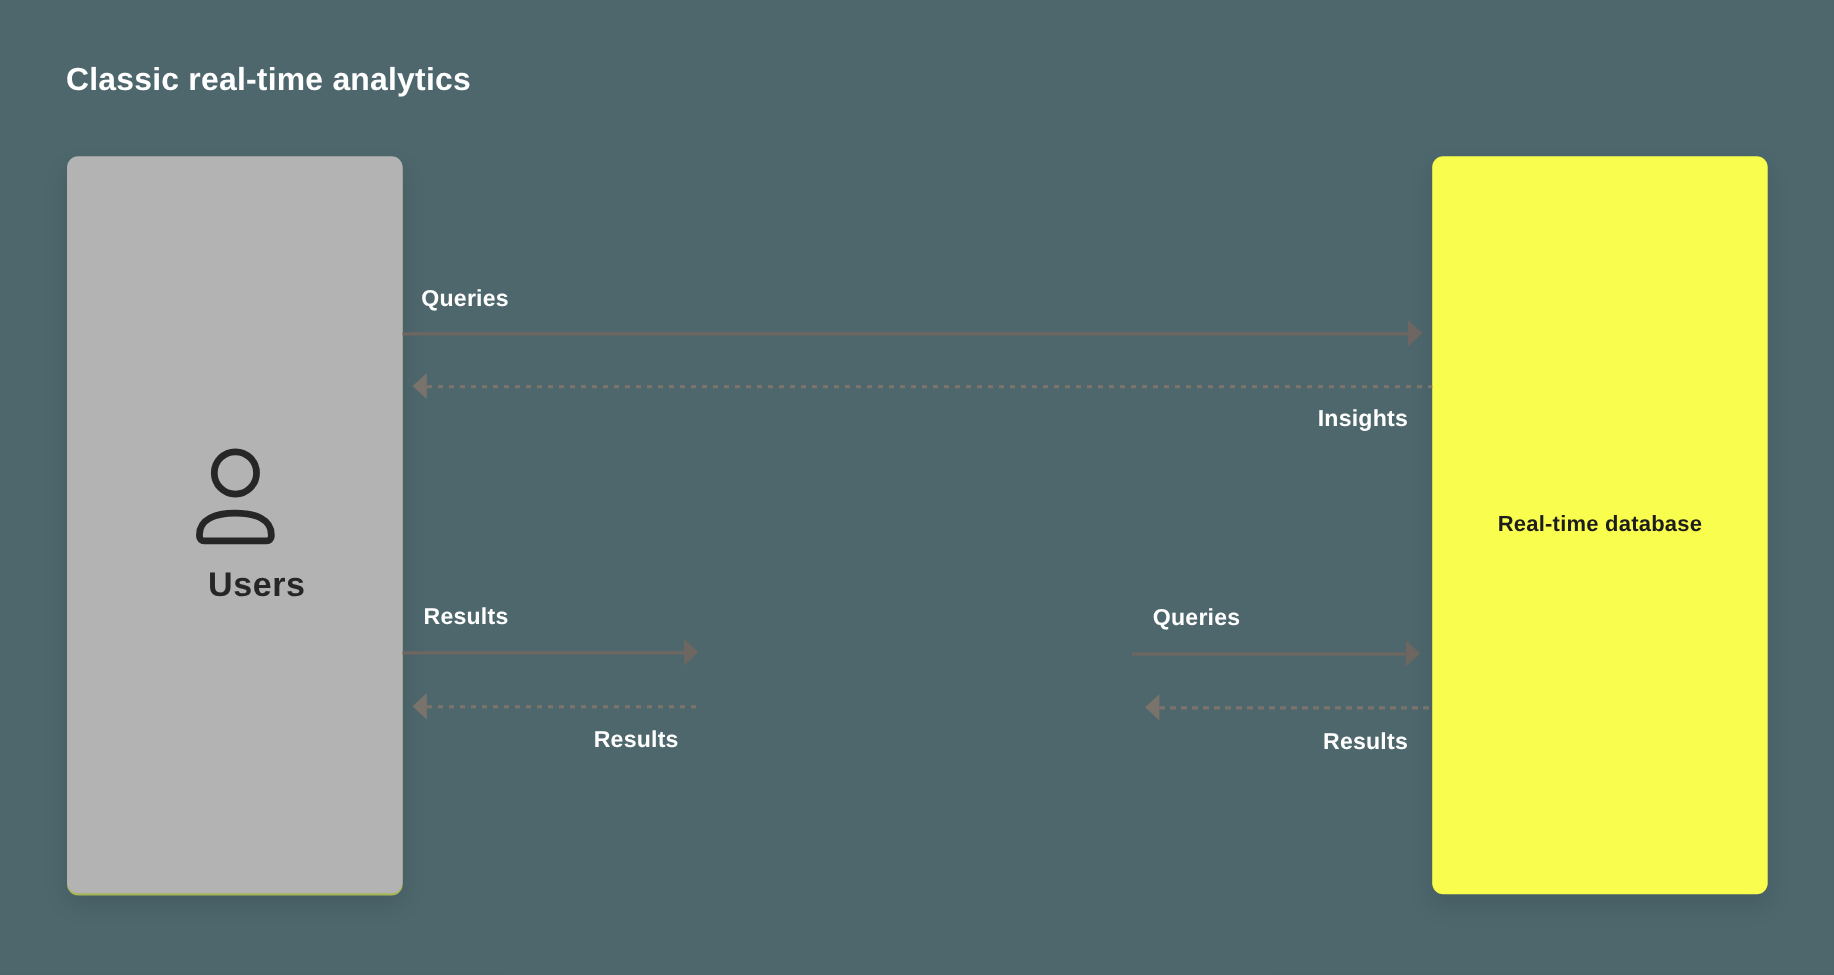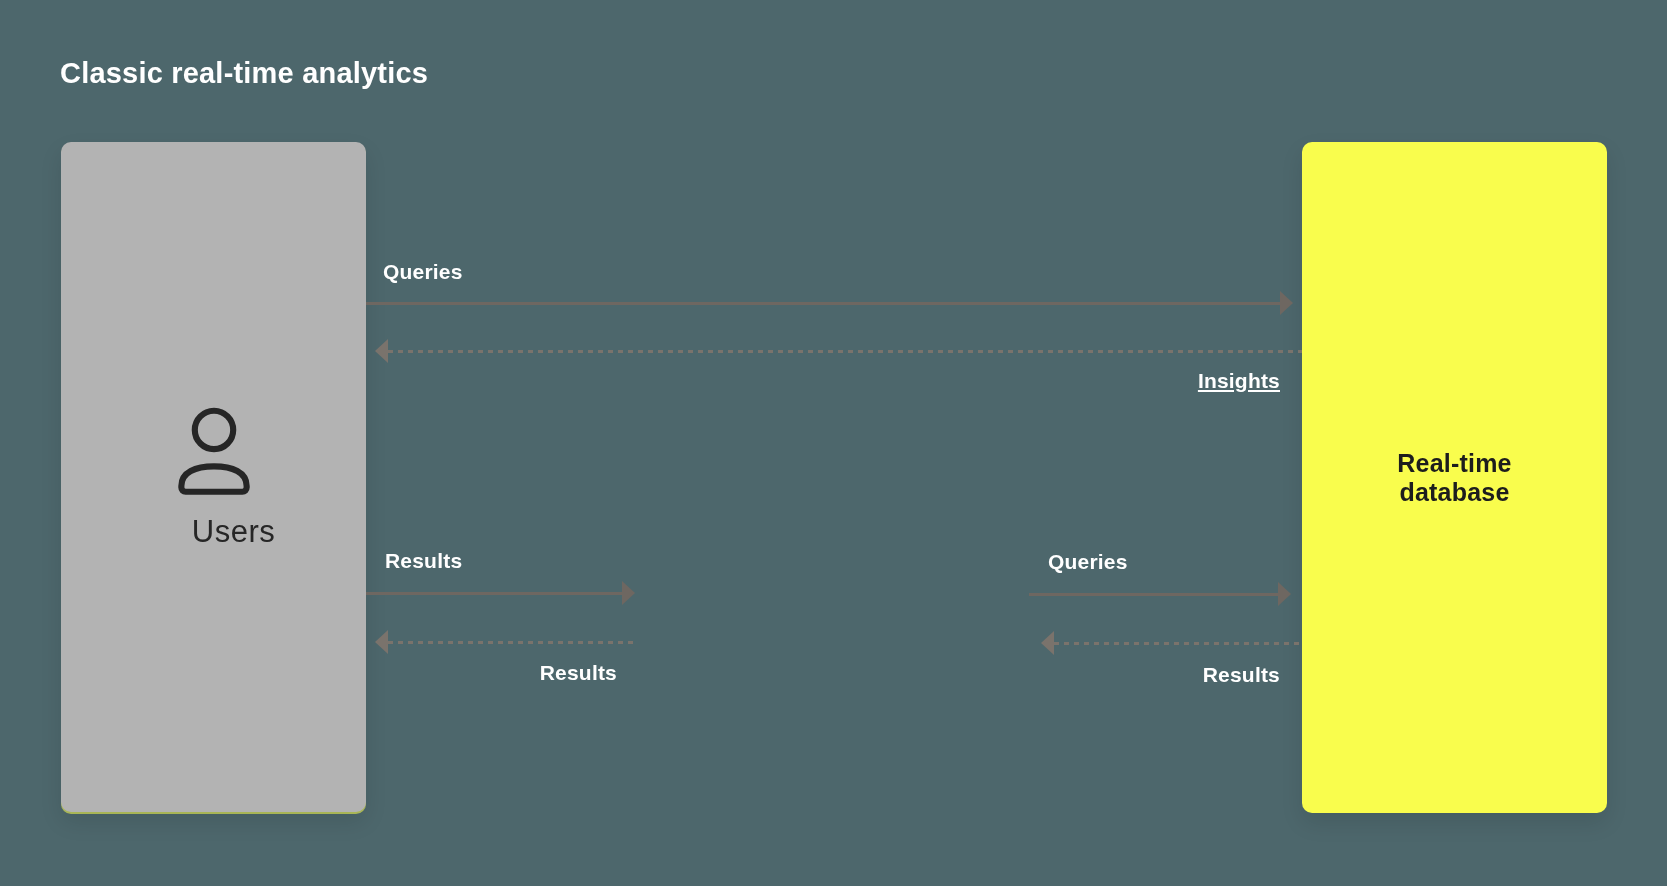--- a/index.html
+++ b/index.html
@@ -36,21 +36,21 @@
     left: 61px; top: 142px; width: 305px; height: 670px;
     background: var(--users-box);
     box-shadow: 0 2px 0 rgba(249, 253, 77, 0.55), 0 10px 22px rgba(0,0,0,0.10);
   }
   .users-content {
     position: absolute; left: 0; right: 0; top: 262px;
     display: flex; flex-direction: column; align-items: center; gap: 14px;
   }
   .person-icon { width: 100px; height: 96px; display: block; }
   .users-label {
-    font-size: 31px; font-weight: 400; color: var(--dark-text);
+    font-size: 31px; font-weight: 700; color: var(--dark-text);
     letter-spacing: 0.5px;
     margin-left: 40px;
   }
 
   .node-middleware {
     left: 636px; top: 518px; width: 393px; height: 295px;
     background: var(--middleware-box);
     padding: 23px 27px;
     box-shadow: 0 10px 22px rgba(0,0,0,0.16);
   }
@@ -59,21 +59,21 @@
     letter-spacing: 0.2px;
   }
 
   .node-database {
     left: 1302px; top: 142px; width: 305px; height: 671px;
     background: var(--database-box);
     display: flex; align-items: center; justify-content: center;
     box-shadow: 0 10px 22px rgba(0,0,0,0.10);
   }
   .database-label {
-    font-size: 25px; font-weight: 700; color: var(--database-text);
+    font-size: 20px; font-weight: 700; color: var(--database-text);
     text-align: center; width: 190px; line-height: 1.15;
     letter-spacing: 0.2px;
   }
 
   .edge-label {
     position: absolute; font-size: 21px; font-weight: 600;
     color: var(--label-text); letter-spacing: 0.2px;
   }
   .edge-label.align-right { text-align: right; width: 200px; }
 
@@ -119,21 +119,21 @@
   <div class="node node-database">
     <div class="database-label">Real-time database</div>
   </div>
 
   <div class="edge-label" style="left:383px; top:260px;">Queries</div>
   <div class="edge-line-solid" style="left:366px; top:302px; width:914px;"></div>
   <div class="arrowhead-right" style="left:1280px; top:291px;"></div>
 
   <div class="arrowhead-left" style="left:375px; top:339px;"></div>
   <div class="edge-line-dashed" style="left:388px; top:350px; width:914px;"></div>
-  <div class="edge-label align-right" style="left:1080px; top:369px;text-decoration:underline;">Insights</div>
+  <div class="edge-label align-right" style="left:1080px; top:369px;">Insights</div>
 
   <div class="edge-label" style="left:385px; top:549px;">Results</div>
   <div class="edge-line-solid" style="left:366px; top:592px; width:256px;"></div>
   <div class="arrowhead-right" style="left:622px; top:581px;"></div>
 
   <div class="arrowhead-left" style="left:375px; top:630px;"></div>
   <div class="edge-line-dashed" style="left:388px; top:641px; width:248px;"></div>
   <div class="edge-label align-right" style="left:417px; top:661px;">Results</div>
 
   <div class="edge-label" style="left:1048px; top:550px;">Queries</div>

